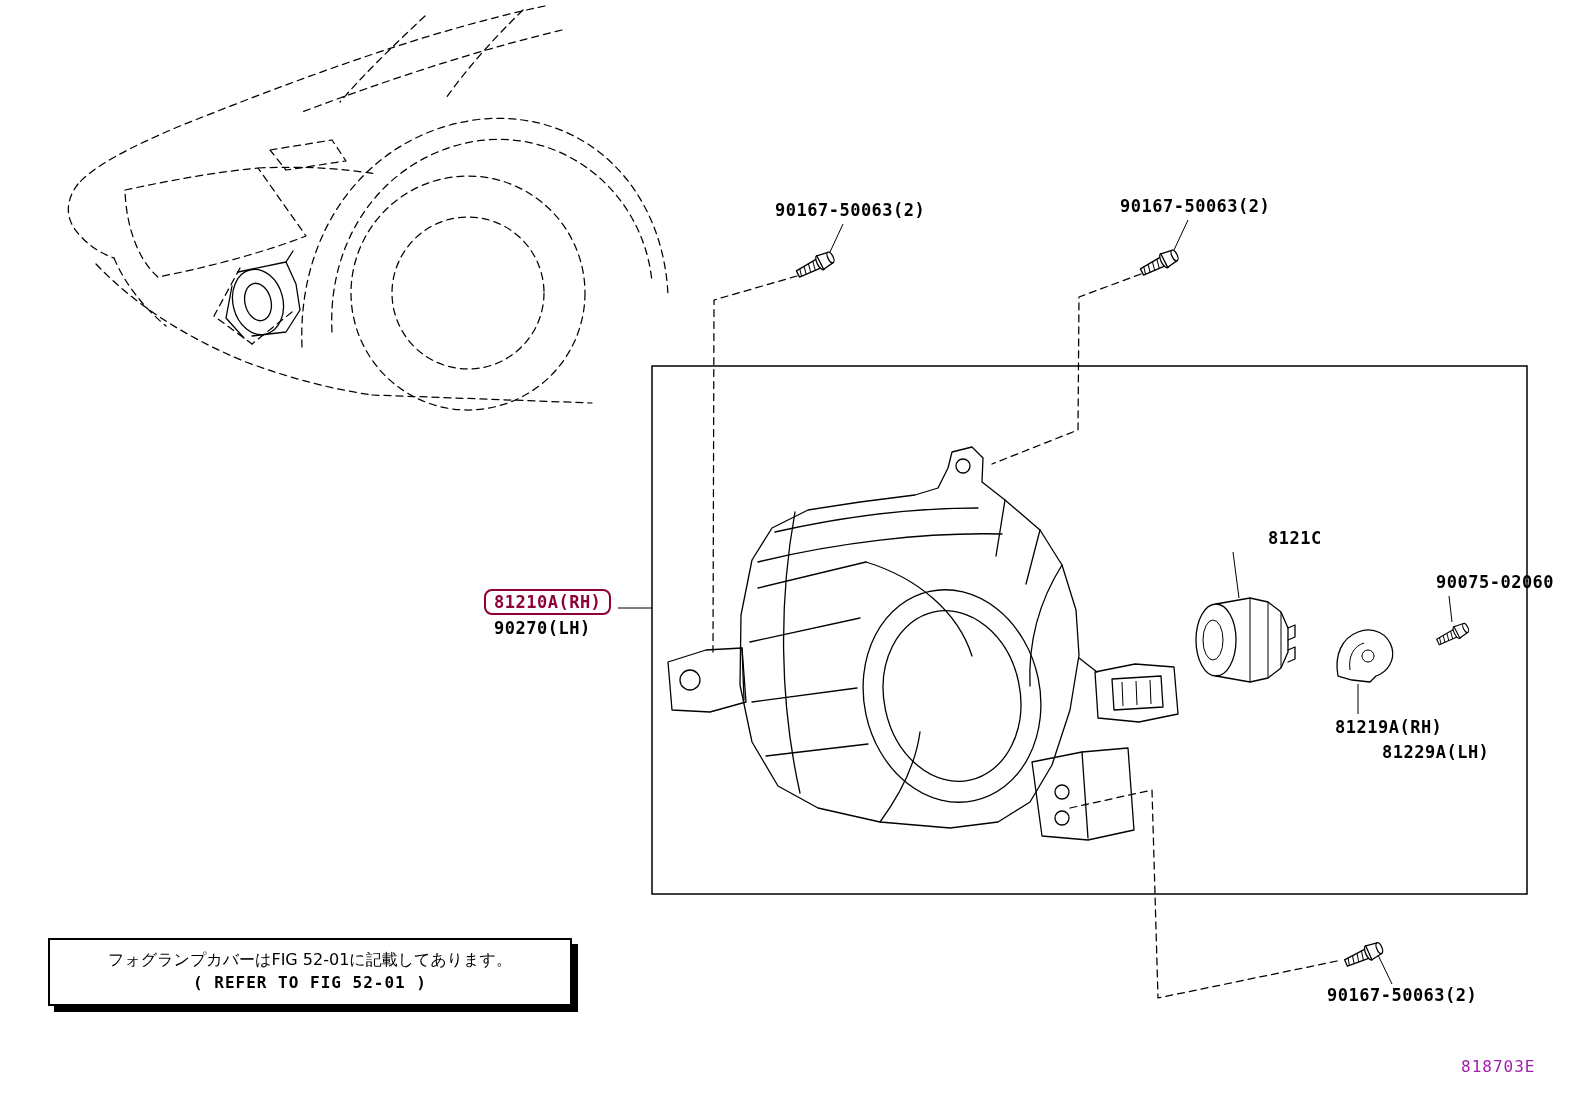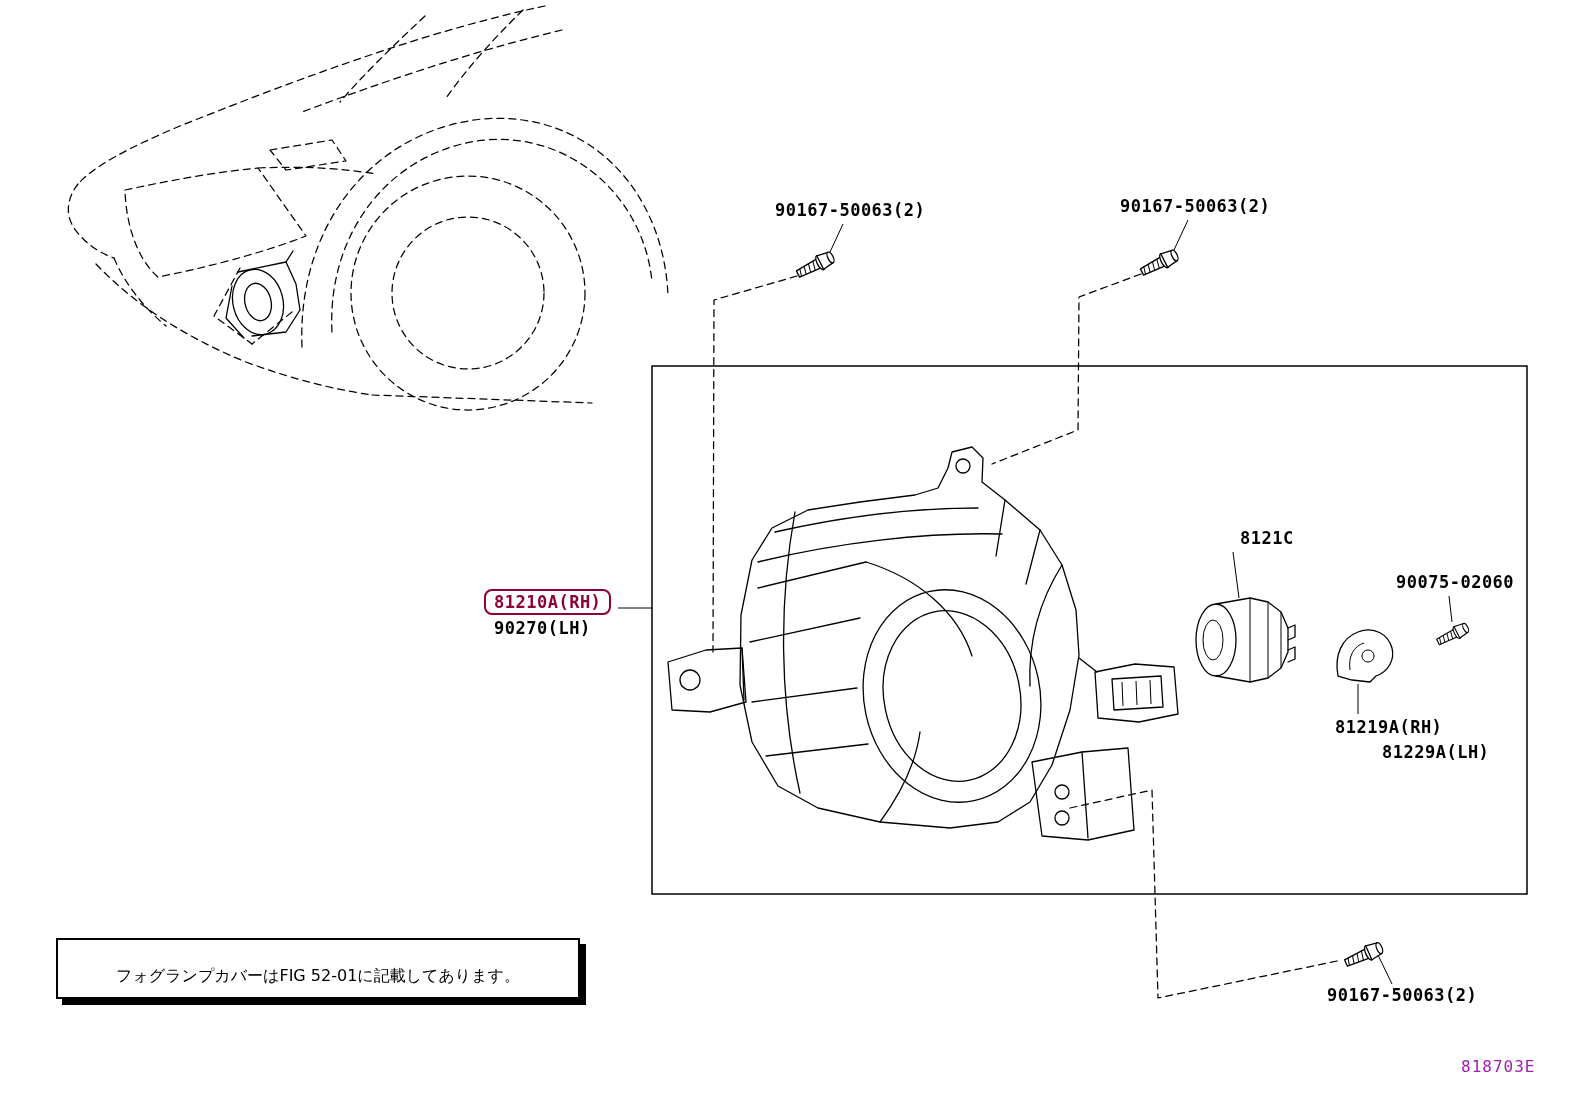--- a/index.html
+++ b/index.html
@@ -37,26 +37,26 @@
     border-radius:8px;
     padding:1px 8px;
     color:var(--hl);
     font:700 17px "DejaVu Sans Mono", monospace;
     letter-spacing:.5px;
     background:#fff;
     white-space:nowrap;
   }
   .note-box{
     position:absolute;
-    left:56px;top:938px;
+    left:48px;top:938px;
     width:524px;
     border:2px solid #000;
     background:#fff;
     box-shadow:6px 6px 0 0 #000;
-    padding:24px 10px 10px 10px;
+    padding:8px 10px 10px 10px;
     text-align:center;
     font-family:"DejaVu Sans", "Liberation Sans", sans-serif;
   }
   .note-line{font-size:16px;line-height:1.45;color:#000;}
   .note-line.ref{font-family:"DejaVu Sans Mono", monospace;font-weight:700;letter-spacing:1px;}
   .figure-code{
     position:absolute;
     left:1461px;top:1057px;
     font:500 16px "DejaVu Sans Mono", monospace;
     color:#a21caf;
@@ -190,33 +190,34 @@
       <line class="thin" x1="1358" y1="684" x2="1358" y2="714"></line>
       <line class="thin" x1="1392" y1="984" x2="1378" y2="955"></line>
       <line class="thin" x1="618" y1="608" x2="652" y2="608"></line>
     </g>
   </svg>
 
   <div class="part-label" style="left:775px;top:200px">90167-50063(2)</div>
 
   <div class="part-label" style="left:1120px;top:196px">90167-50063(2)</div>
 
-  <div class="part-label" style="left:1240px;top:528px">8121C</div>
-
-  <div class="part-label" style="left:1396px;top:572px">90075-02060</div>
+  <div class="part-label" style="left:1268px;top:528px">8121C</div>
+
+  <div class="part-label" style="left:1436px;top:572px">90075-02060</div>
 
   <div class="highlight-box">81210A(RH)</div>
 
   <div class="part-label" style="left:494px;top:618px">90270(LH)</div>
 
   <div class="part-label" style="left:1335px;top:717px">81219A(RH)</div>
 
   <div class="part-label" style="left:1382px;top:742px">81229A(LH)</div>
 
   <div class="part-label" style="left:1327px;top:985px">90167-50063(2)</div>
 
   <div class="note-box">
     <div class="note-line">フォグランプカバーはFIG 52-01に記載してあります。</div>
+    <div class="note-line ref">( REFER TO FIG 52-01 )</div>
   </div>
 
   <div class="figure-code">818703E</div>
 
 </div>
 
 </body></html>

